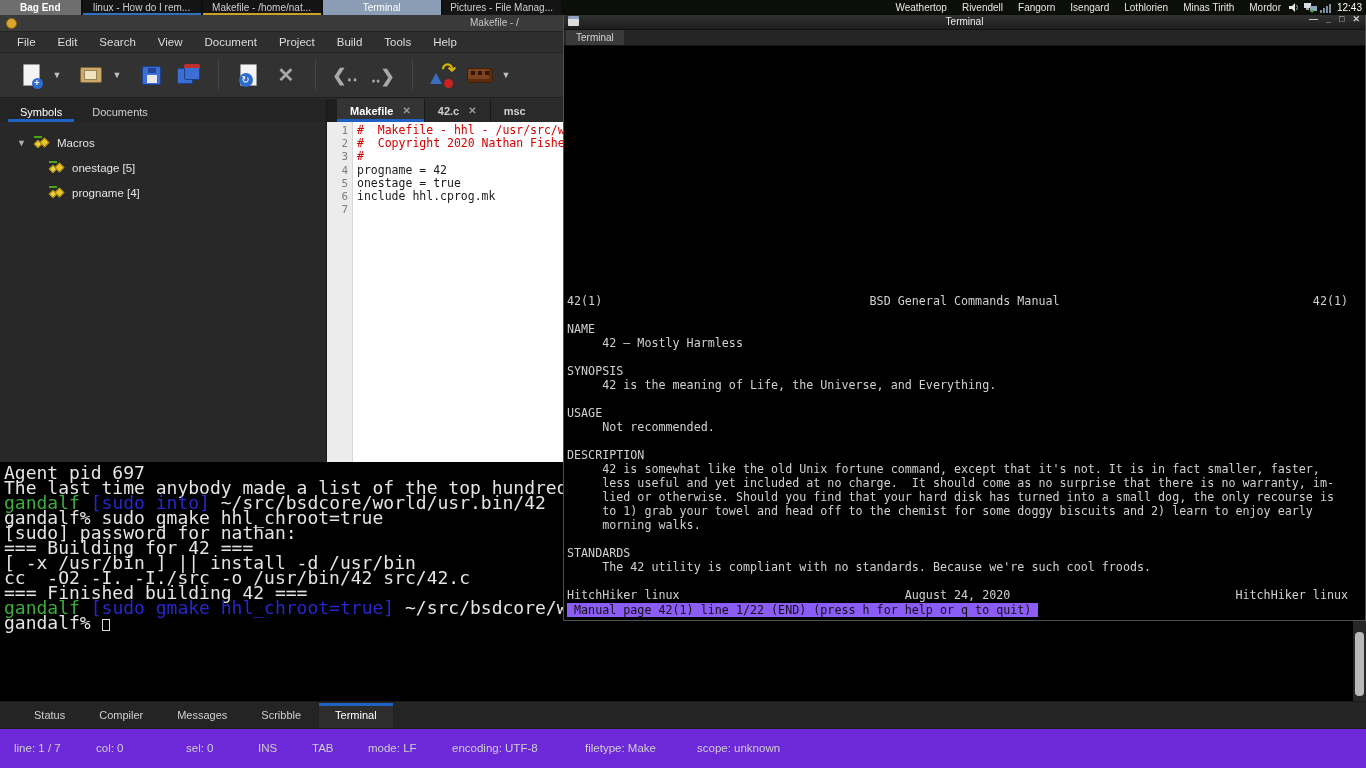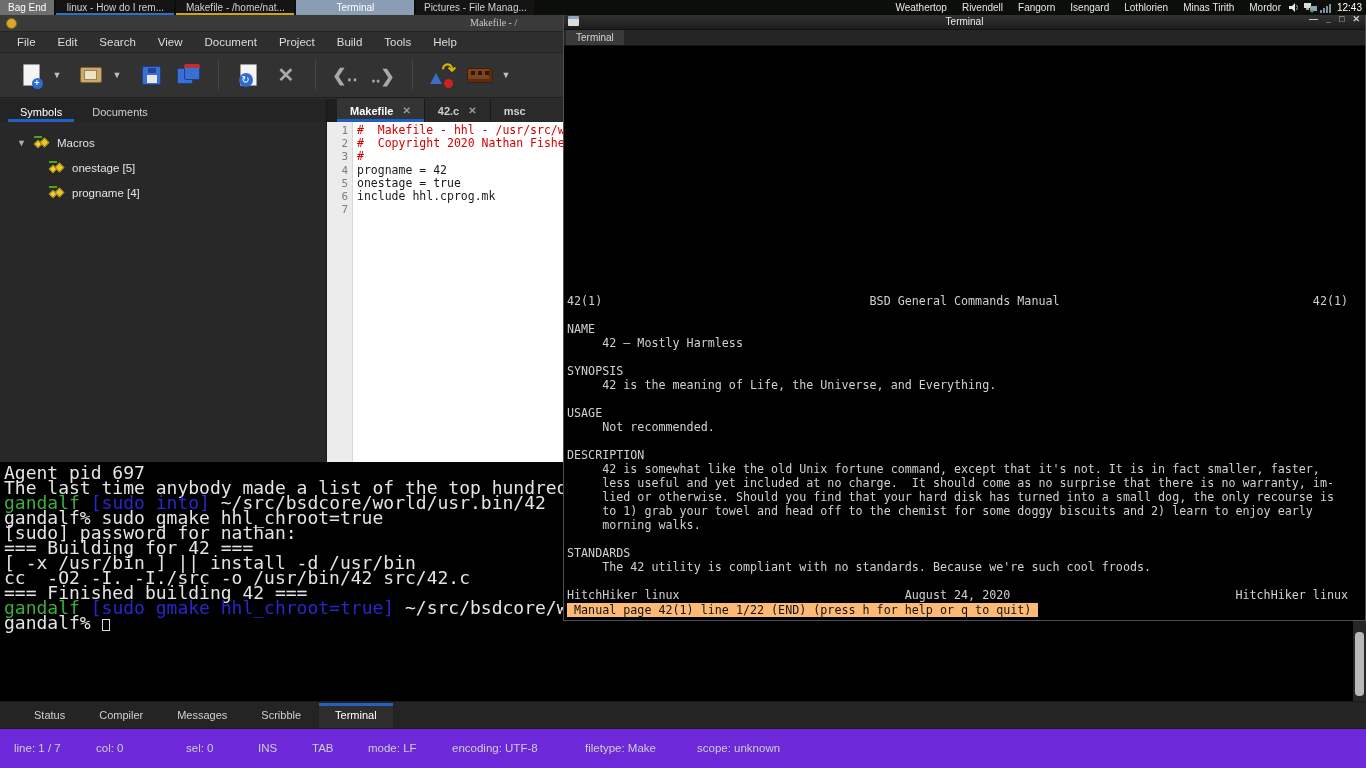--- a/index.html
+++ b/index.html
@@ -1,35 +1,35 @@
 <!DOCTYPE html>
 <html><head>
 <meta charset="utf-8">
 <style>
   * { margin:0; padding:0; box-sizing:border-box; }
   html,body { width:1366px; height:768px; overflow:hidden; background:#0a0a08; font-family:"Liberation Sans",sans-serif; }
   .mono { font-family:"DejaVu Sans Mono",monospace; }
 
   
   #taskbar { position:absolute; left:0; top:0; width:1366px; height:15px; background:#0c0e0a; z-index:100; display:flex; align-items:stretch; font-size:10px; color:#d8d8d8; }
-  .tb-menu { background:#6e6e6e; color:#fff; font-weight:normal; padding:1px 8px; display:flex; align-items:center; }
+  .tb-menu { background:#6e6e6e; color:#fff; font-weight:bold; padding:1px 20px; display:flex; align-items:center; }
   .tb-win { width:118px; display:flex; align-items:center; justify-content:center; margin-left:2px; background:#141414; color:#cfcfcf; position:relative; white-space:nowrap; overflow:hidden; }
   .tb-win .ul { position:absolute; left:0; right:0; bottom:0; height:2px; }
   .tb-win.active { background:#8b9cb5; color:#ffffff; }
   .tb-spacer { flex:1; }
   .tb-ws { display:flex; align-items:center; gap:15px; margin-right:8px; color:#e6e6e6; }
   .tb-ws span { cursor:default; }
   .tb-tray { display:flex; align-items:center; gap:3px; margin-right:4px; }
   .tb-clock { display:flex; align-items:center; color:#fff; margin-right:4px; font-size:10px; }
 
   
   #geany { position:absolute; left:0; top:15px; width:1366px; height:753px; background:#2d2d2d; z-index:10; }
   #g-titlebar { height:17px; background:#3a3a3a; position:relative; border-bottom:1px solid #222; }
   #g-title-icon { position:absolute; left:6px; top:3px; width:11px; height:11px; border-radius:50%; background:#d9a62e; border:1px solid #8a6a10; }
-  #g-title { position:absolute; left:470px; top:2px; width:93px; overflow:hidden; white-space:nowrap; color:#c8c8c8; font-size:10px;font-family:Liberation Serif, serif; }
+  #g-title { position:absolute; left:470px; top:2px; width:93px; overflow:hidden; white-space:nowrap; color:#c8c8c8; font-size:10px; }
   #g-menubar { height:21px; background:#2e2e2e; display:flex; align-items:center; padding-left:8px; gap:4px; border-bottom:1px solid #242424; }
   .menu-item { color:#dcdcdc; font-size:11.5px; padding:2px 9px; }
   #g-toolbar { height:45px; background:#323232; display:flex; align-items:center; padding-left:12px; border-bottom:1px solid #1e1e1e; }
   .tbtn { width:38px; height:36px; display:flex; align-items:center; justify-content:center; position:relative; }
   .tbtn-arrow { width:14px; height:36px; display:flex; align-items:center; justify-content:center; color:#c0c0c0; font-size:9px; margin-right:8px; }
   .tsep { width:1px; height:30px; background:#454545; margin:0 10px; }
   
   .ico-page { width:17px; height:22px; background:#f4f4f4; border:1px solid #9a9a9a; border-radius:1px; position:relative; }
   .ico-page .plus { position:absolute; right:-4px; bottom:-4px; width:11px; height:11px; border-radius:50%; background:#2f6cd0; color:#fff; font-size:9px; line-height:11px; text-align:center; font-weight:bold; }
   .ico-folder { width:22px; height:16px; background:#c9a96e; border:1px solid #7d6435; border-radius:2px; position:relative; }
@@ -105,21 +105,21 @@
   #term { position:absolute; left:563px; top:12px; width:803px; height:609px; background:#000; border:1px solid #4f4f4f; z-index:50; }
   #term-titlebar { height:17px; background:linear-gradient(#343434,#1d1d1d); display:flex; align-items:center; position:relative; border-bottom:1px solid #111; }
   #term-icon { width:11px; height:10px; background:#dcdcdc; border-radius:1px; margin-left:4px; border-top:3px solid #8fa3bd; }
   #term-title { position:absolute; left:0; right:0; text-align:center; color:#ececec; font-size:10px; }
   #term-btns { position:absolute; right:5px; top:1px; display:flex; gap:8px; color:#d0d0d0; font-size:9px; font-weight:bold; }
   #term-tabbar { height:16px; background:#252525; display:flex; align-items:stretch; border-bottom:1px solid #111; }
   #term-tab { background:#3a3a3a; color:#d4d4d4; font-size:10px; padding:1px 10px 2px; margin-left:2px; display:flex; align-items:center; }
   #term-body { position:relative; width:801px; height:573px; background:#000; overflow:hidden; }
   #man-text { position:absolute; left:3px; bottom:17px; font-size:11.7px; line-height:14px; color:#d0d0d0; white-space:pre; }
   #pager-line { position:absolute; left:3px; bottom:2px; font-size:11.7px; line-height:14px; }
-  #pager-line span { background:#fdba74; color:#111; white-space:pre;margin-top:27px; }
+  #pager-line span { background:#8b5cf6; color:#111; white-space:pre;margin-top:27px; }
 
   svg { display:block; }
 </style>
 </head>
 <body>
 
 <div id="geany">
   <div id="g-titlebar">
     <div id="g-title-icon"></div>
     <div id="g-title">Makefile - /</div>

